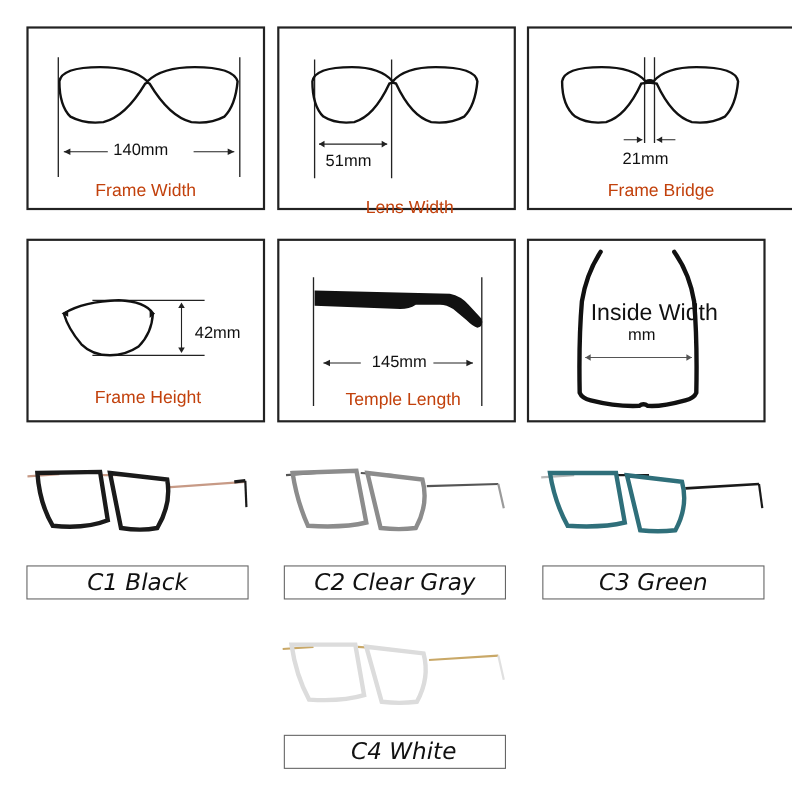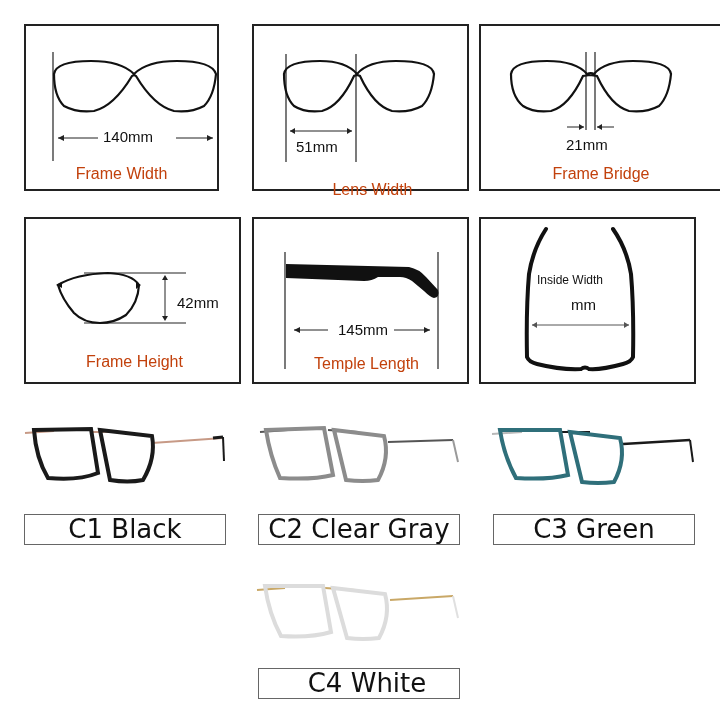--- a/index.html
+++ b/index.html
@@ -3,26 +3,26 @@
 <meta charset="utf-8">
 <style>
   html, body { margin: 0; padding: 0; background: #ffffff; }
   body { width: 720px; height: 720px; position: relative; overflow: hidden; font-family: "Liberation Sans", sans-serif; color: #111; }
   .box { position: absolute; border: 2px solid #222; box-sizing: border-box; background: #fff; }
   .box svg { position: absolute; left: 0; top: 0; }
   .cap { position: absolute; left: 0; right: 0; text-align: center; font-size: 16px; color: #c2410c; }
   .meas { position: absolute; font-size: 15px; color: #111; }
   .variant { position: absolute; }
   .variant svg { position: absolute; left: 0; top: 0; }
-  .vlabel { position: absolute; border: 1.5px solid #666; box-sizing: border-box; background: #fff; text-align: center; font-family: "DejaVu Sans", sans-serif; font-size: 26px; line-height: 28px; color: #111; }
+  .vlabel { position: absolute; border: 1.5px solid #666; box-sizing: border-box; background: #fff; text-align: center; font-family: "DejaVu Sans", sans-serif; font-size: 21px; line-height: 28px; color: #111; font-style: italic; }
 </style>
 </head>
 <body>
 
-<div class="box" style="left:24px; top:24px; width:195px; height:167px;">
+<div class="box" style="left:24px; top:24px; width:217px; height:167px;">
   <svg width="217" height="167">
     <line x1="27" y1="26" x2="27" y2="135" stroke="#222" stroke-width="1.2"></line>
     <line x1="192" y1="26" x2="192" y2="135" stroke="#222" stroke-width="1.2"></line>
     <path d="M28 48 Q 30 35 65 35 Q 95 35 108 48 Q 121 35 151 35 Q 186 35 190 48 Q 188 70 178 80 Q 165 87 148 85 Q 128 80 110 50 L 108 49 L 106 50 Q 88 80 68 85 Q 51 87 38 80 Q 28 70 28 48 Z" fill="none" stroke="#111" stroke-width="2.2"></path>
     <line x1="32" y1="112" x2="72" y2="112" stroke="#222" stroke-width="1"></line>
     <path d="M32 112 l6 -3 v6 z" fill="#222"></path>
     <line x1="150" y1="112" x2="187" y2="112" stroke="#222" stroke-width="1"></line>
     <path d="M187 112 l-6 -3 v6 z" fill="#222"></path>
   </svg>
   <div class="meas" style="left:77px; top:102px;">140mm</div>
@@ -85,21 +85,21 @@
   <div class="cap" style="top:136px; padding-left:12px;">Temple Length</div>
 </div>
 
 <div class="box" style="left:479px; top:217px; width:217px; height:167px;">
   <svg width="217" height="167">
     <path d="M65 10 Q 52 30 48 55 Q 45 90 46 138 Q 48 143 56 145 Q 80 151 100 150 Q 104 147 108 150 Q 120 151 142 145 Q 150 143 152 138 Q 153 90 150 55 Q 146 30 132 10" fill="none" stroke="#111" stroke-width="4" stroke-linecap="round"></path>
     <line x1="51" y1="106" x2="148" y2="106" stroke="#555" stroke-width="1"></line>
     <path d="M51 106 l5 -3 v6 z" fill="#555"></path>
     <path d="M148 106 l-5 -3 v6 z" fill="#555"></path>
   </svg>
-  <div class="meas" style="left:56px; top:54px; font-size:12px;">Inside Width</div>
+  <div class="meas" style="left:56px; top:54px; font-size:21px;">Inside Width</div>
   <div class="meas" style="left:90px; top:77px;">mm</div>
 </div>
 
 <div class="variant" style="left:18px; top:418px; width:215px; height:70px;">
   <svg width="215" height="70">
     <line x1="7" y1="15" x2="36" y2="13" stroke="#c79a86" stroke-width="2"></line>
     <line x1="75" y1="14" x2="105" y2="14" stroke="#c79a86" stroke-width="2"></line>
     <line x1="134" y1="25" x2="205" y2="20" stroke="#c79a86" stroke-width="2"></line>
     <line x1="195" y1="20" x2="205" y2="19" stroke="#1a1a1a" stroke-width="3"></line>
     <line x1="205" y1="19" x2="206" y2="43" stroke="#1a1a1a" stroke-width="2"></line>

